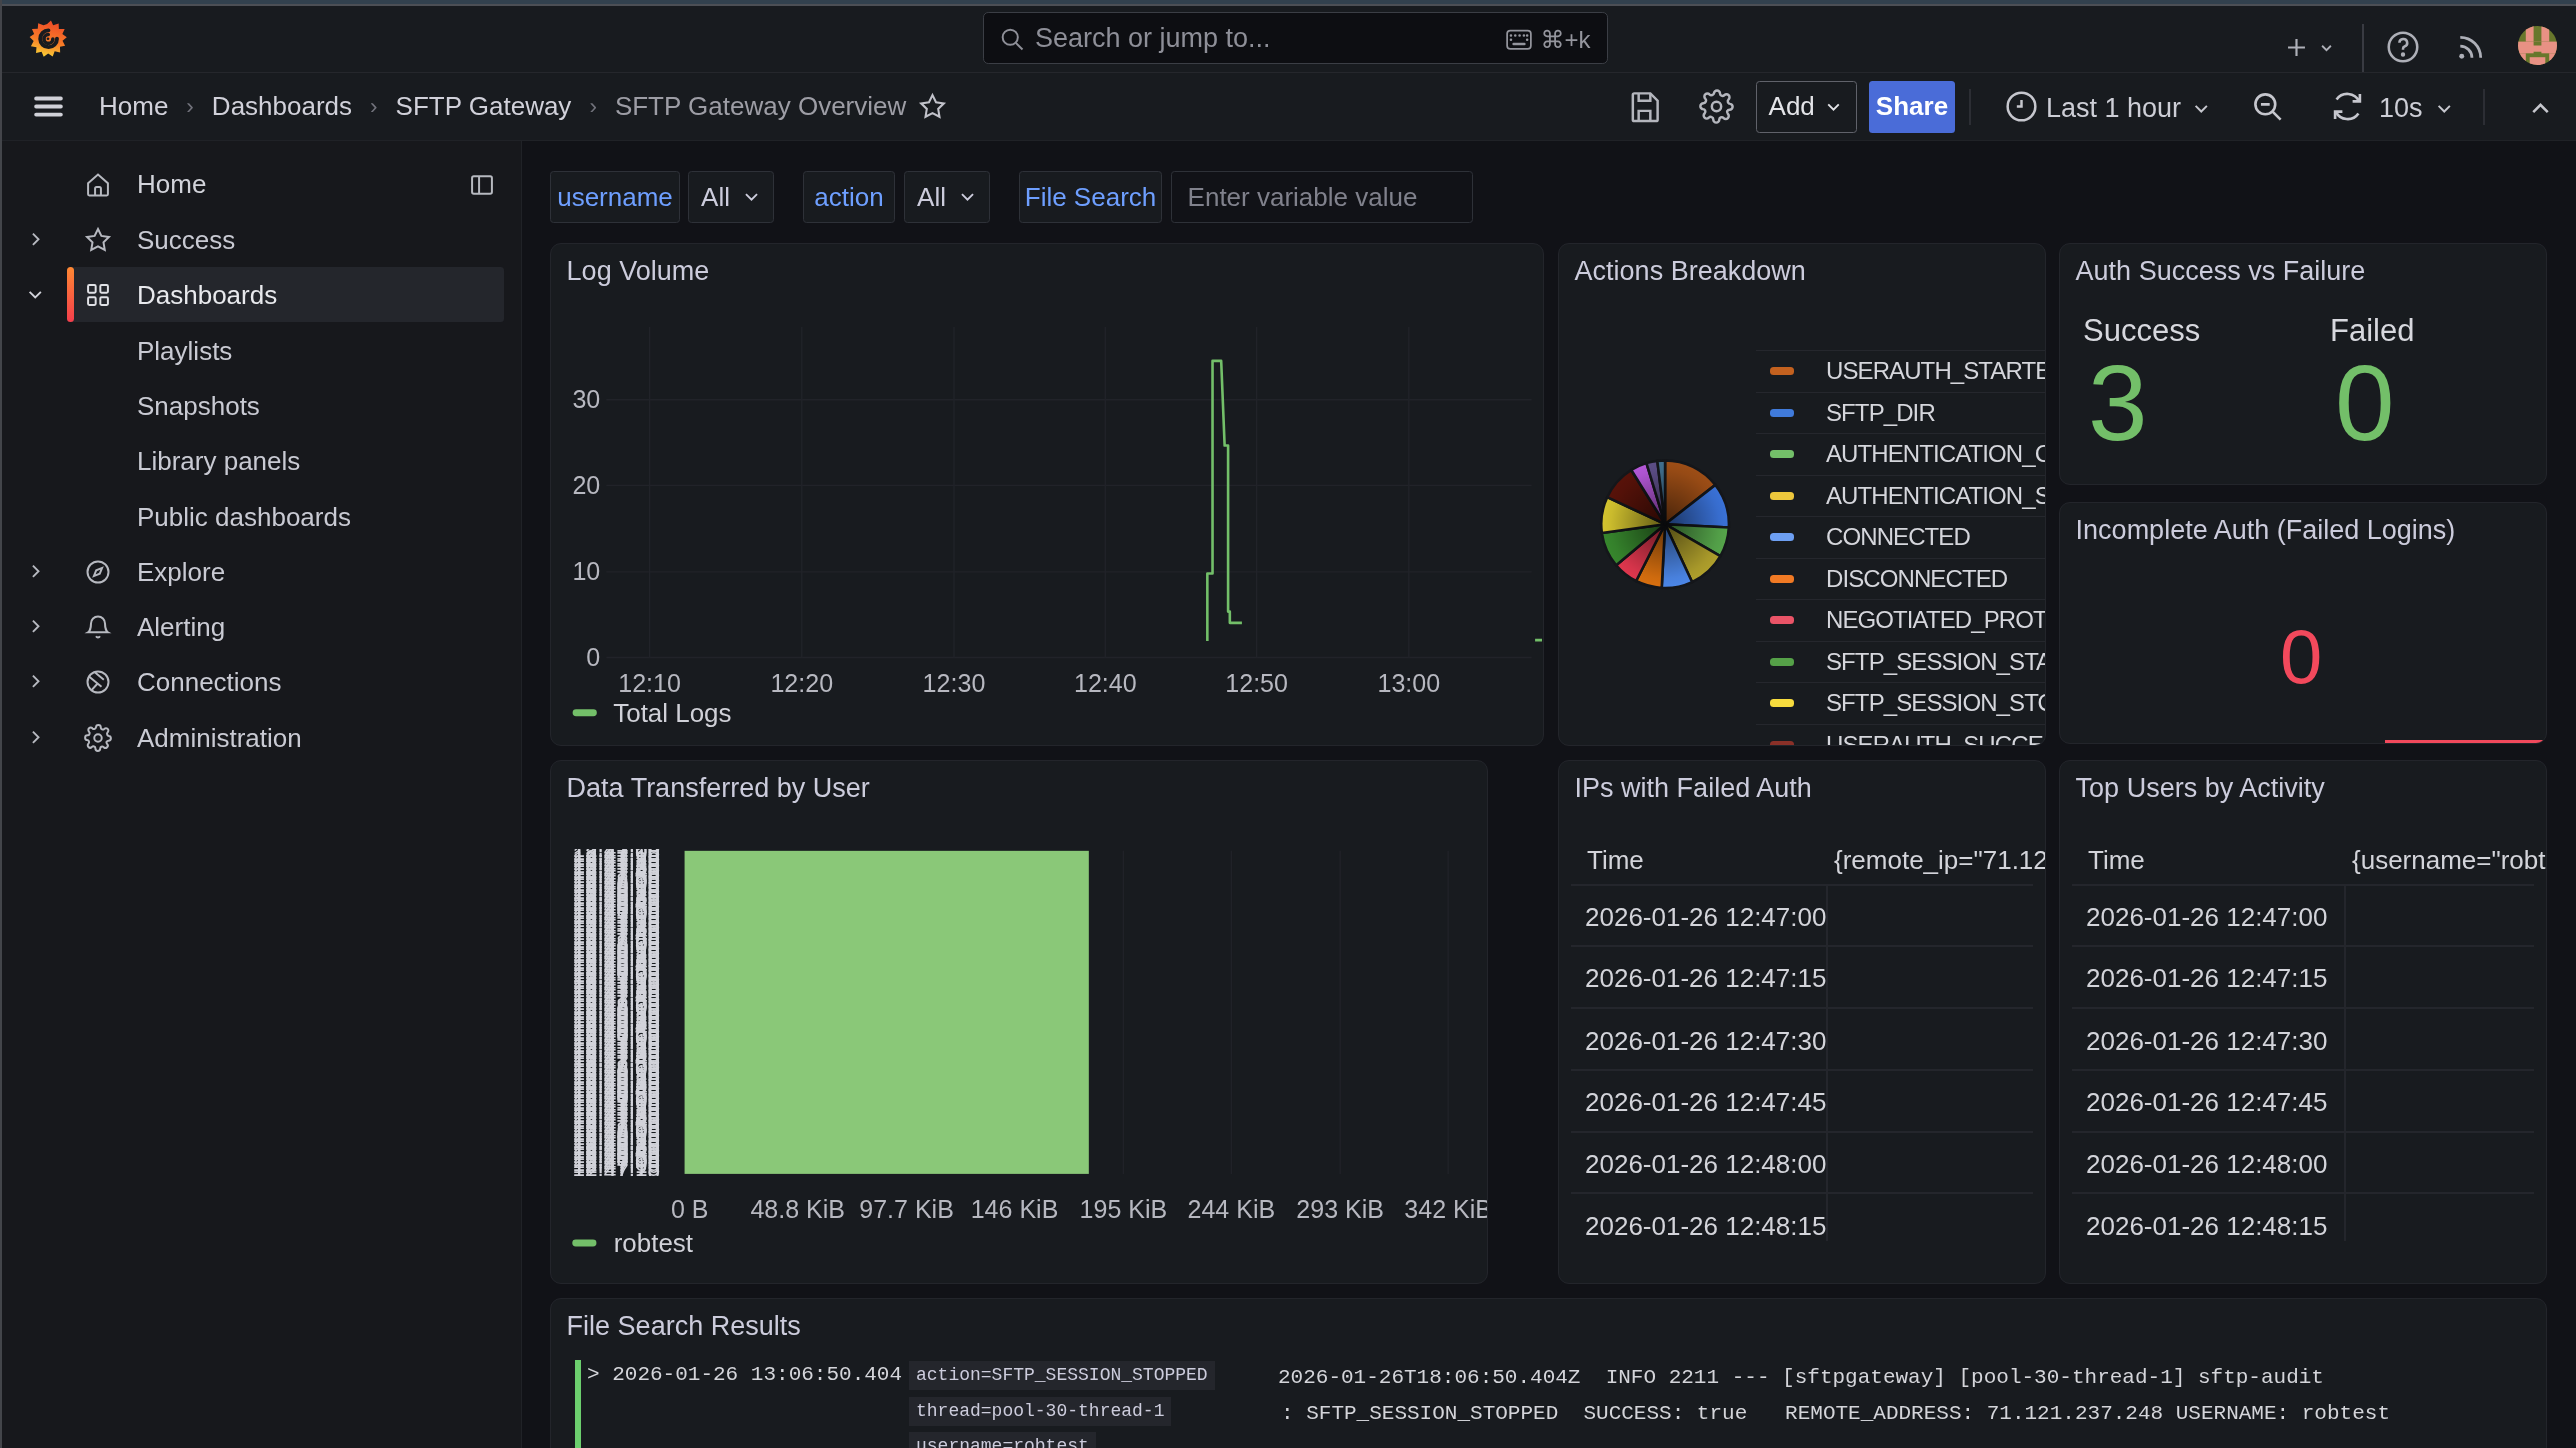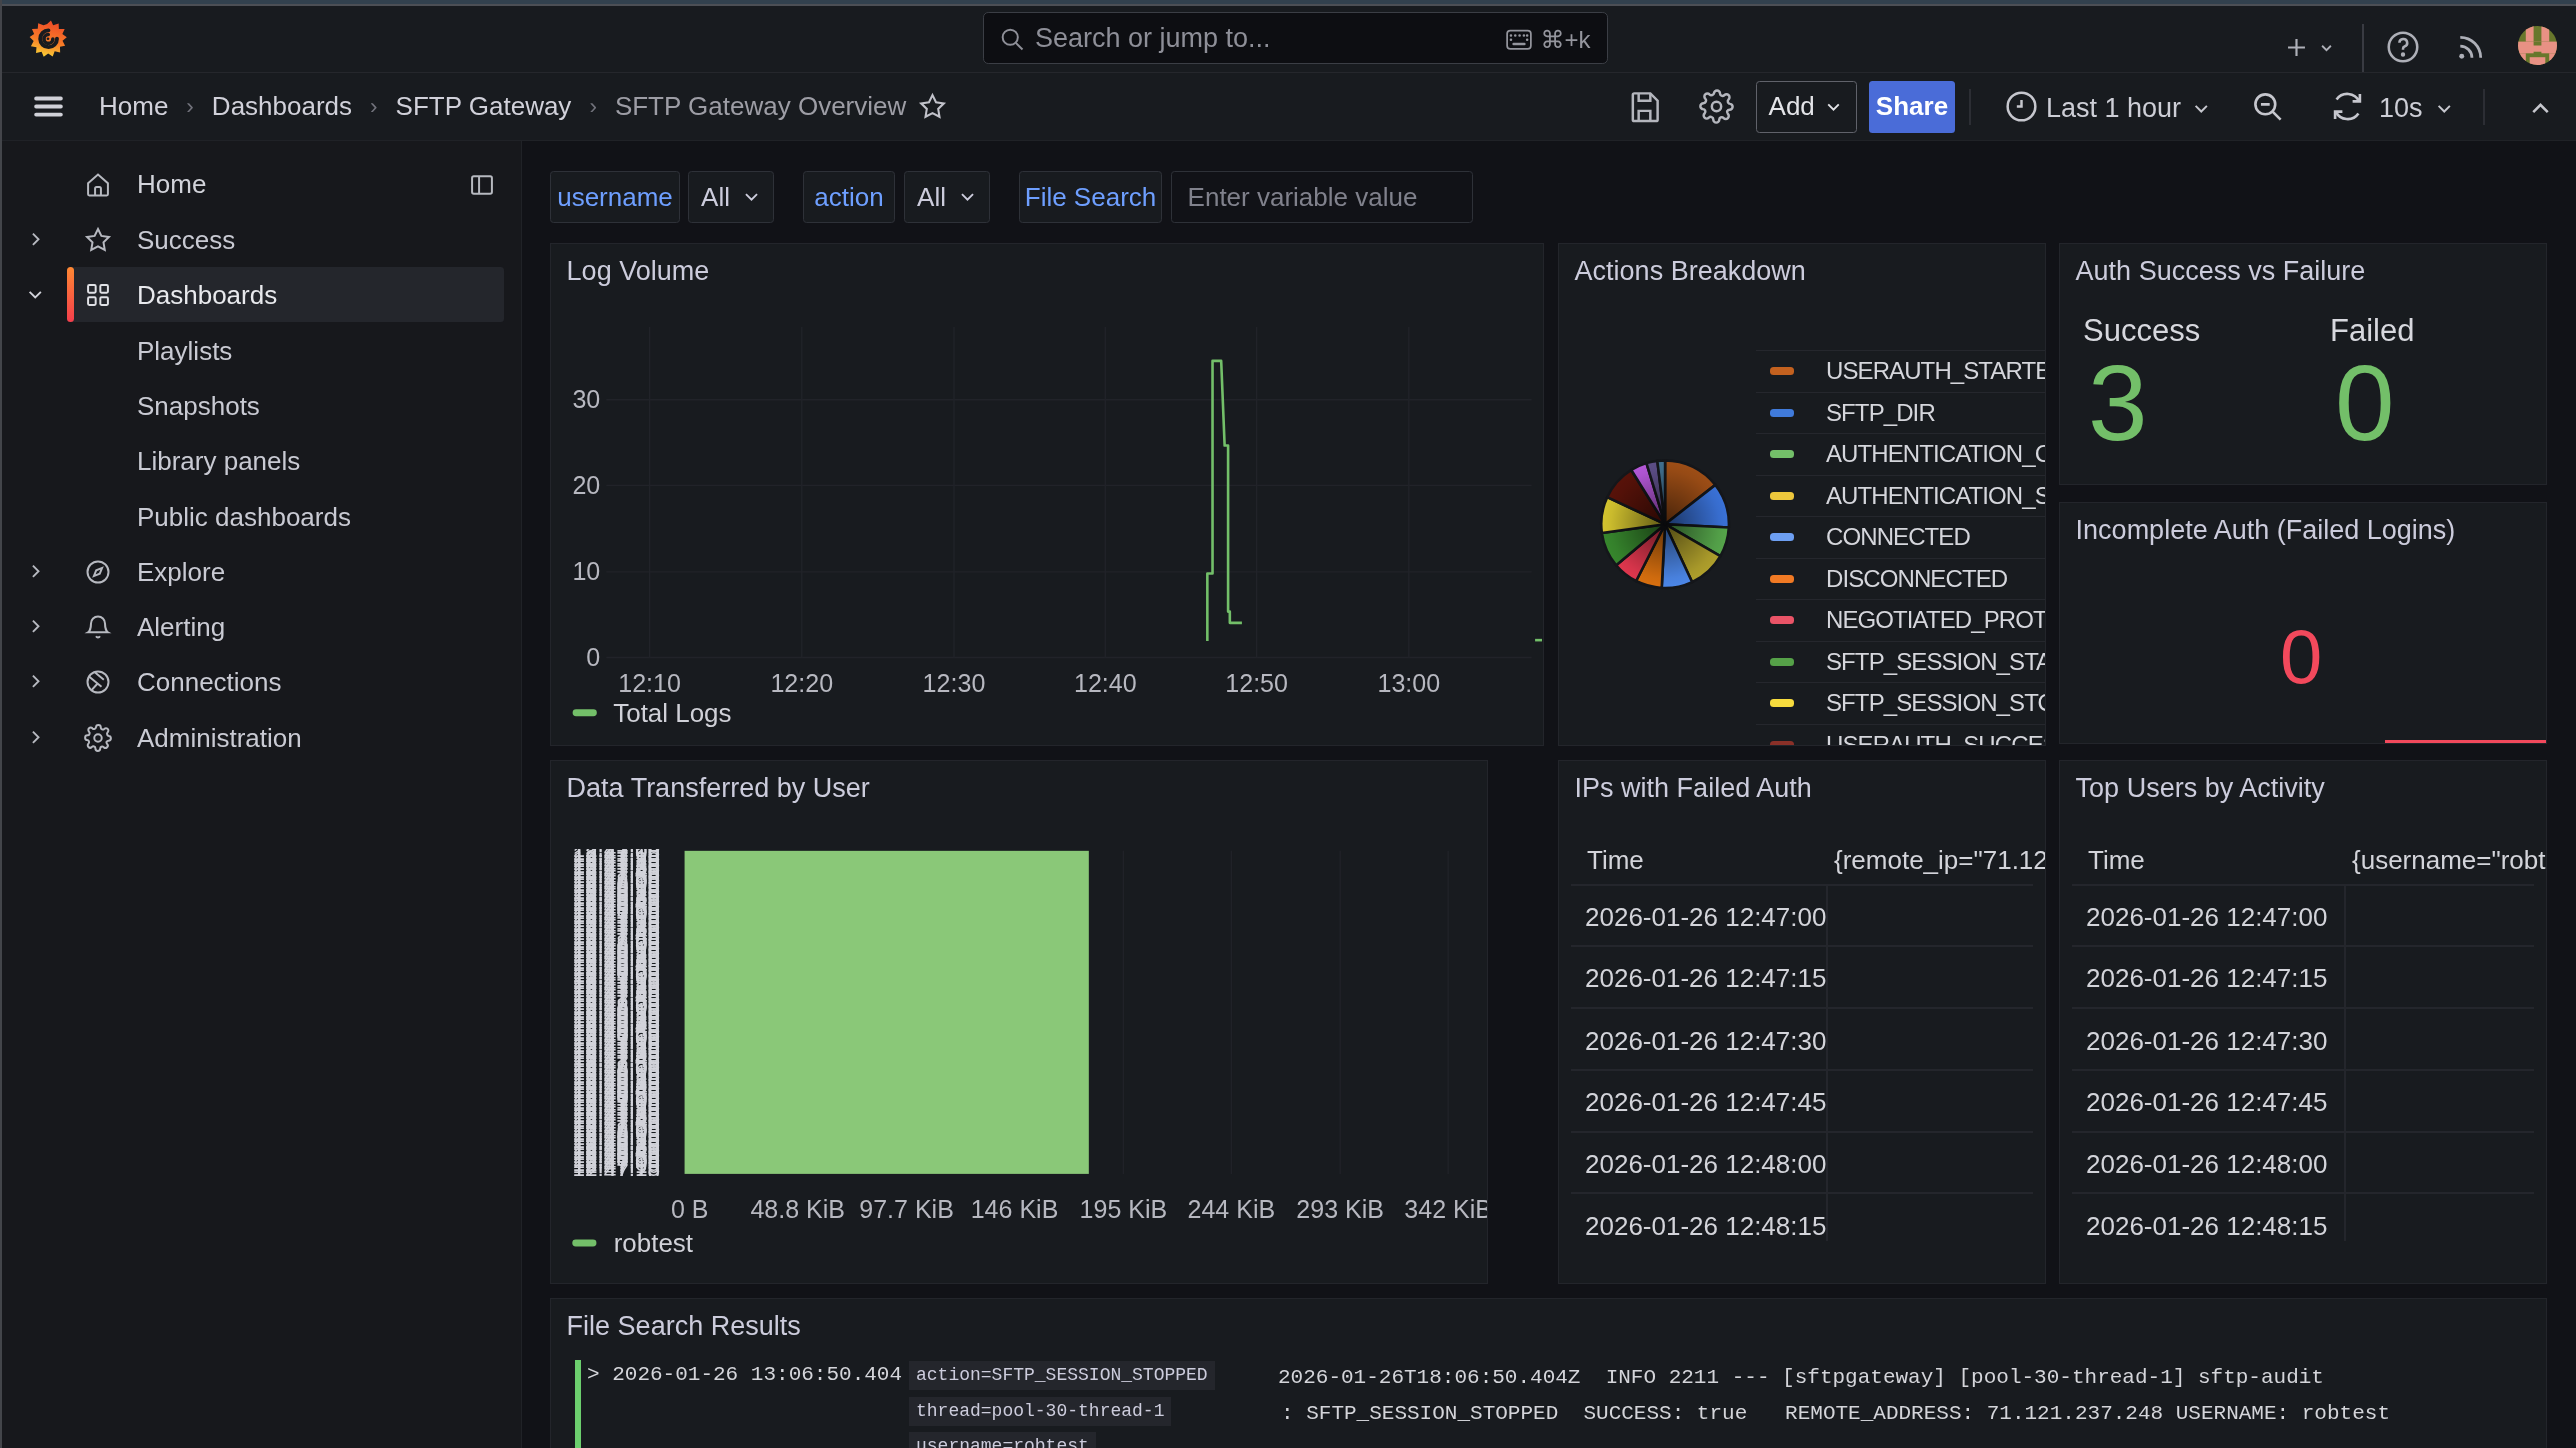--- a/index.html
+++ b/index.html
@@ -47,21 +47,21 @@
 #content { position:absolute; left:524px; top:141px; width:2052px; height:1308px; background:#111217; }
 
 
 .fbox { position:absolute; top:30px; height:52px; border:1.7px solid #2e3138; border-radius:3.5px;
   background:#181b1f; display:flex; align-items:center; justify-content:center;
   font-size:26px; color:#ccccdc; }
 .fbox.lbl { color:#6e9fff; font-weight:500; }
 .fbox .cd { margin-left:12px; }
 
 
-.panel { position:absolute; background:#181b1f; border:1.7px solid #23252b; border-radius:0; overflow:hidden; }
+.panel { position:absolute; background:#181b1f; border:1.7px solid #23252b; border-radius:11px; overflow:hidden; }
 .ptitle { position:absolute; left:15.6px; top:12px; font-size:27px; font-weight:500; color:#ccccdc; white-space:nowrap; }
 
 
 .tbl { position:absolute; font-size:26px; color:#d3d4da; }
 .trow { position:absolute; left:26px; white-space:nowrap; }
 .tsep { position:absolute; left:12px; right:12px; height:1.7px; background:#24262c; }
 .tvline { position:absolute; width:1.7px; background:#24262c; }
 
 
 .plrow { position:absolute; left:197px; right:0; height:41px; border-top:1.7px solid #25272d;

